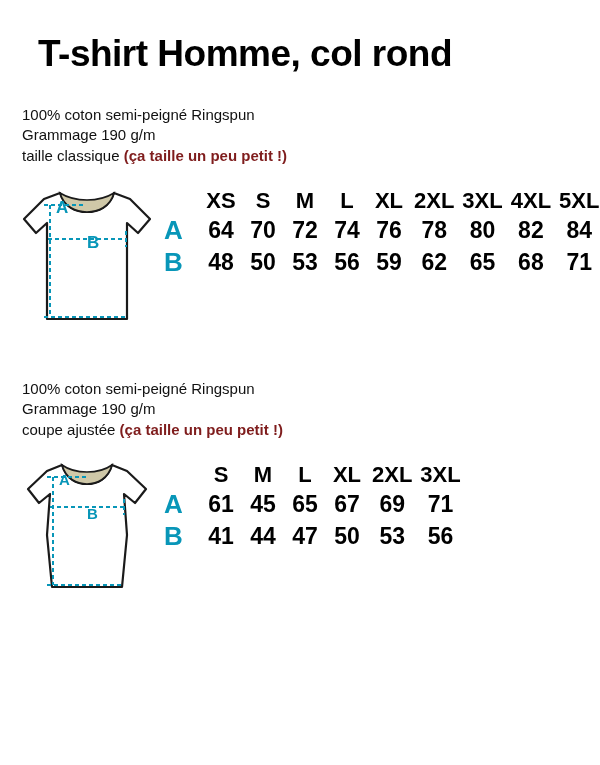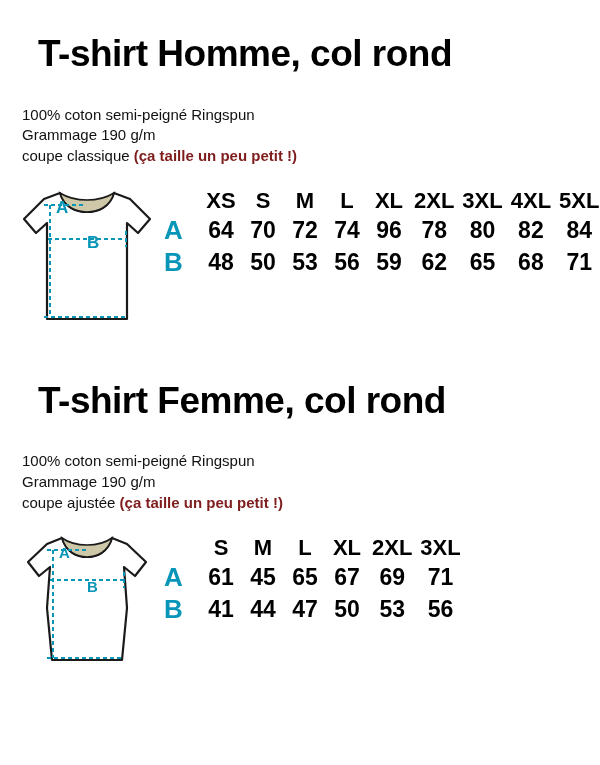--- a/index.html
+++ b/index.html
@@ -89,21 +89,21 @@
 <div class="section">
 
   <h1 class="section-title">T-shirt Homme, col rond</h1>
 
   <div class="sp2"></div>
 
   <div class="desc">
     <div class="line">100% coton semi-peigné Ringspun</div>
     <div class="line">Grammage 190 g/m</div>
     <div class="line">
-      <span>coupe classique</span>
+      <span>taille classique</span>
       <span class="accent">(ça taille un peu petit !)</span>
     </div>
   </div>
 
   <div class="sp2"></div>
 
   <div class="figure-row">
 
     <div class="tshirt-wrap">
       <svg width="146" height="150" viewBox="0 0 146 150">
@@ -141,21 +141,21 @@
             <th>5XL</th>
           </tr>
         </thead>
         <tbody>
           <tr>
             <td class="rowhead">A</td>
             <td>64</td>
             <td>70</td>
             <td>72</td>
             <td>74</td>
-            <td>96</td>
+            <td>76</td>
             <td>78</td>
             <td>80</td>
             <td>82</td>
             <td>84</td>
           </tr>
           <tr>
             <td class="rowhead">B</td>
             <td>48</td>
             <td>50</td>
             <td>53</td>
@@ -170,21 +170,20 @@
       </table>
     </div>
 
   </div>
 </div>
 
 <div class="sp3"></div>
 
 <div class="section">
 
-  <h1 class="section-title">T-shirt Femme, col rond</h1>
 
   <div class="sp2"></div>
 
   <div class="desc">
     <div class="line">100% coton semi-peigné Ringspun</div>
     <div class="line">Grammage 190 g/m</div>
     <div class="line">
       <span>coupe ajustée</span>
       <span class="accent">(ça taille un peu petit !)</span>
     </div>

